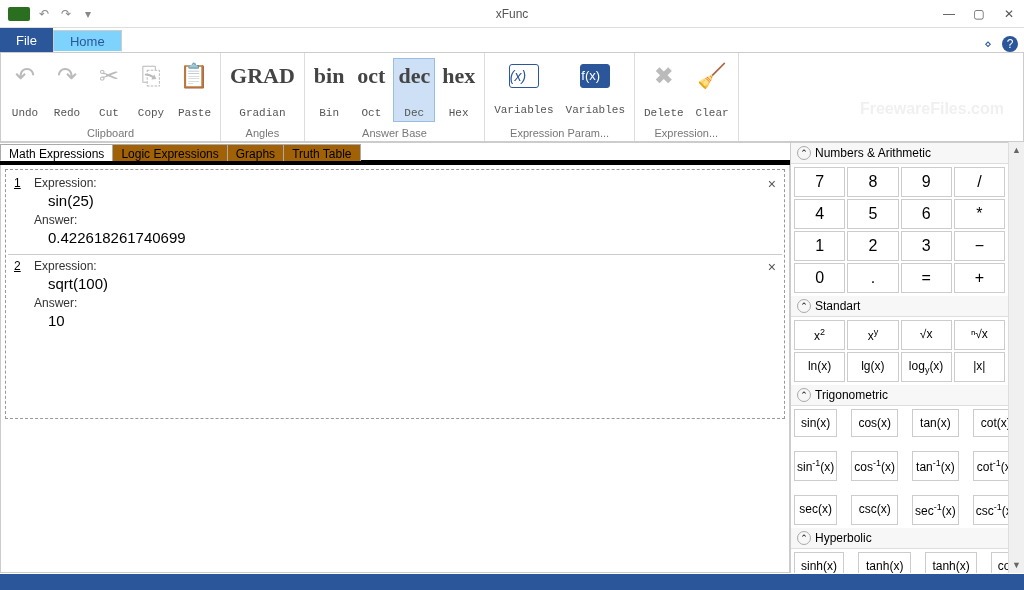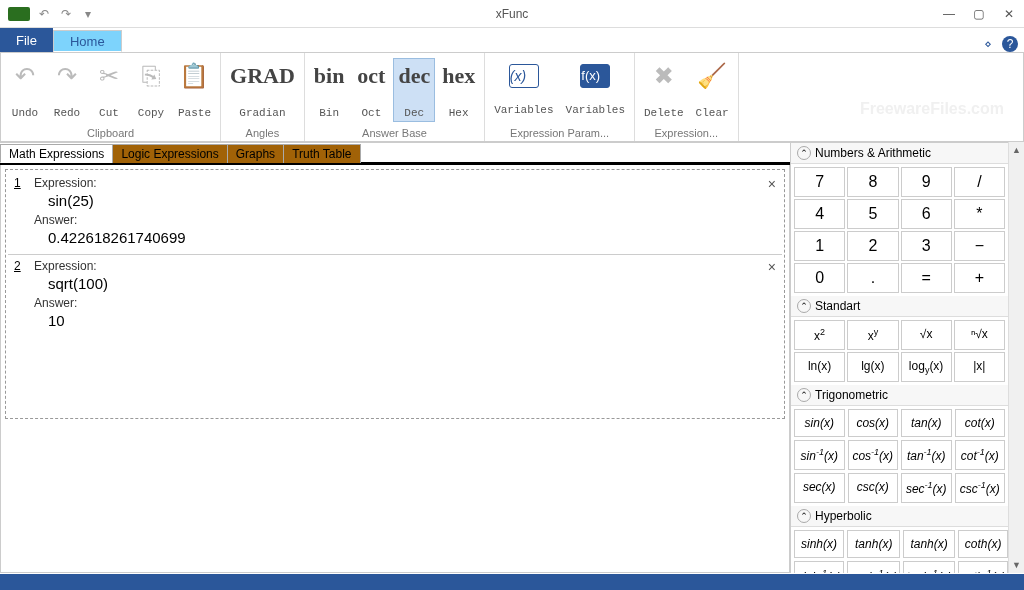--- a/index.html
+++ b/index.html
@@ -27,39 +27,39 @@
 
 .rbtn { display: flex; flex-direction: column; align-items: center; justify-content: center; padding: 2px 4px; min-width: 40px; height: 64px; color: #555; border: 1px solid transparent; }
 .rbtn.sel { background: #cde0f5; border: 1px solid #9abde0; }
 .rbtn .ic { font-size: 24px; color: #999; line-height: 1; height: 32px; display: flex; align-items: center; }
 .rbtn .ic.big { font-size: 22px; font-weight: bold; color: #444; font-family: "Times New Roman", serif; }
 .rbtn .lb { font-size: 11px; margin-top: 16px; font-family: Liberation Mono, monospace; }
 .rbtn .ic.grey { color: #bbb; }
 
 .content { display: flex; height: 431px; }
 .main { flex: 1; display: flex; flex-direction: column; border-top: 1px solid #ccc; }
-.tabs { display: flex; height: 22px; border-bottom: 3px solid #000000; }
+.tabs { display: flex; height: 22px; border-bottom: 5px solid #000000; }
 .tab { border: 1px solid #aaa; border-bottom: none; padding: 2px 8px; font-size: 12px; background: #a16207; margin-right: -1px; position: relative; top: 1px; }
 .tab.active { background: #fff; border-bottom: 1px solid #fff; }
 
 .expr-area { flex: 1; overflow: auto; padding: 4px; border: 1px solid #ccc; border-top: none; display: flex; flex-direction: column; }
 .expr-list { border: 1px dashed #999; padding: 2px; flex: 0 0 250px; }
 .expr-item { border-bottom: 1px solid #ccc; padding: 4px 6px; position: relative; }
 .expr-item:last-child { border-bottom: none; }
 .expr-num { position: absolute; left: 6px; top: 4px; font-size: 12px; text-decoration: underline; }
 .expr-body { margin-left: 20px; }
 .expr-label { font-size: 12px; color: #333; }
 .expr-val { font-size: 15px; padding: 2px 0 4px 14px; }
 .expr-close { position: absolute; right: 6px; top: 4px; font-size: 14px; color: #555; }
 
 .sidebar { width: 218px; border-left: 1px solid #ccc; border-top: 1px solid #ccc; display: flex; flex-direction: column; overflow-y: auto; position: relative; }
 .accordion-hdr { background: #f7f7f7; padding: 3px 6px; font-size: 12px; display: flex; align-items: center; gap: 4px; border-bottom: 1px solid #ddd; }
 .accordion-hdr .chev { width: 14px; height: 14px; border: 1px solid #aaa; border-radius: 50%; display: flex; align-items: center; justify-content: center; font-size: 9px; }
 .btngrid { display: grid; grid-template-columns: repeat(4, 1fr); gap: 2px; padding: 3px; }
-.btngrid.trig { gap: 3px; font-style: italic; }
+.btngrid.trig { gap: 14px; }
 .fnbtn { border: 1px solid #ccc; background: #fff; text-align: center; padding: 6px 2px; font-size: 12px; white-space: nowrap; }
 .fnbtn.big { font-size: 16px; padding: 5px 2px; }
 .fnbtn sup { font-size: 9px; }
 .fnbtn sub { font-size: 9px; }
 
 .scrollbar { width: 16px; background: #f0f0f0; border-left: 1px solid #ddd; display: flex; flex-direction: column; }
 .scrollbar .sbtn { height: 16px; display: flex; align-items: center; justify-content: center; font-size: 9px; color: #666; }
 .scrollbar .track { flex: 1; }
 
 .statusbar { height: 16px; background: #2b579a; position: absolute; bottom: 0; left: 0; right: 0; }

